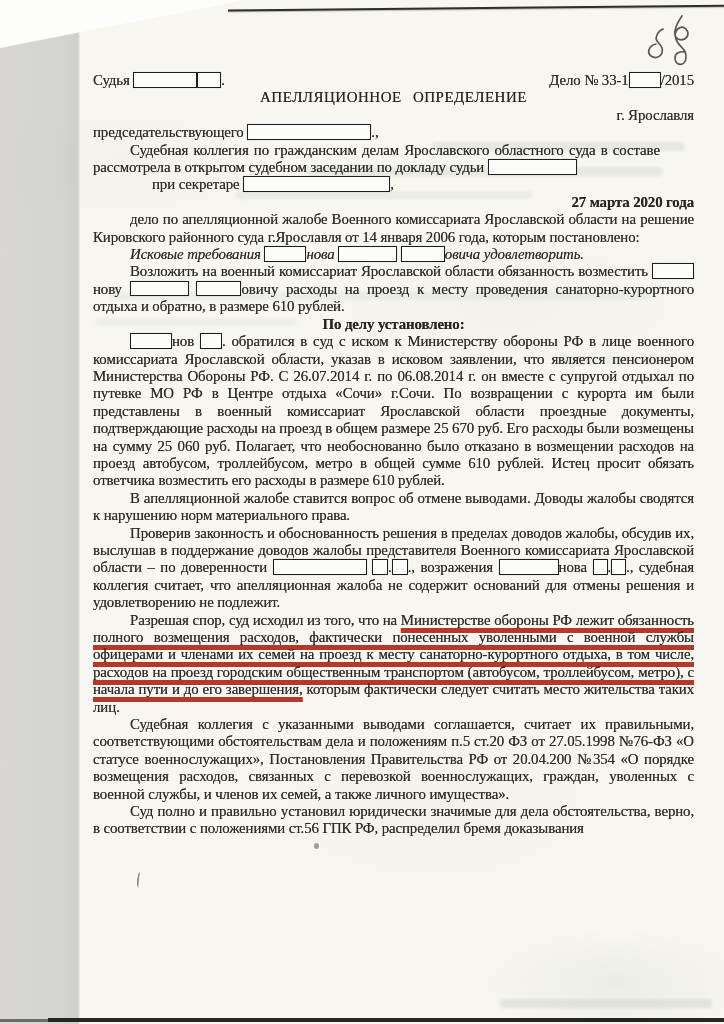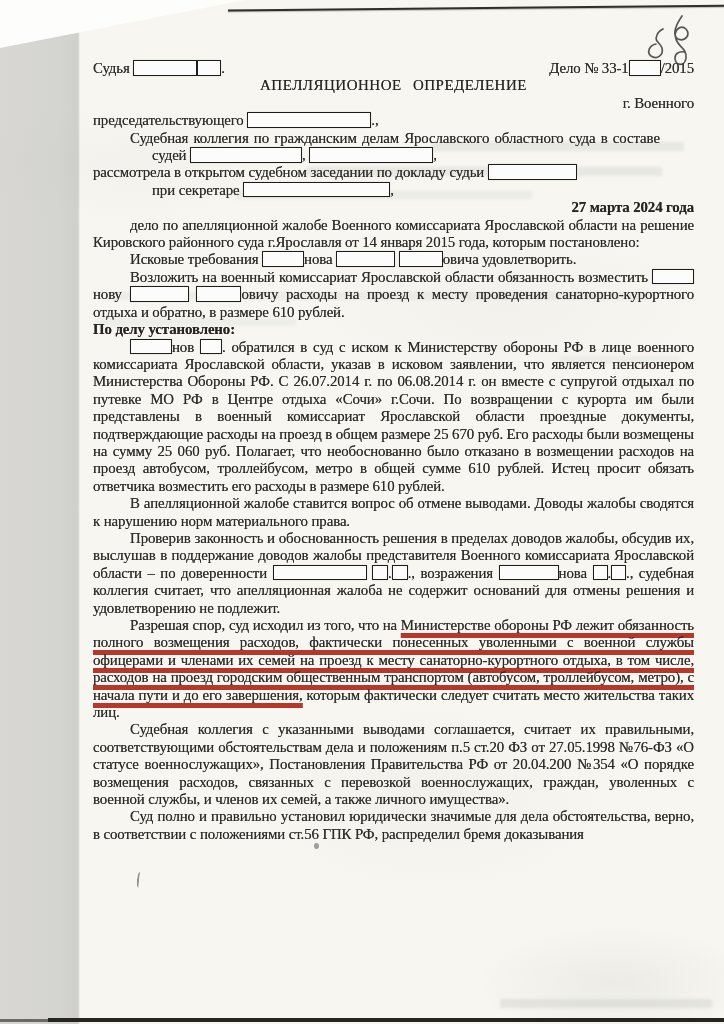--- a/index.html
+++ b/index.html
@@ -30,36 +30,36 @@
   .s1{left:432px;top:142px;width:252px;height:9px;}
   .s2{left:306px;top:167px;width:356px;height:9px;}
   .s3{left:236px;top:191px;width:296px;height:8px;background:rgba(145,152,142,.11);}
   .s4{left:110px;top:292px;width:540px;height:8px;background:rgba(145,152,142,.09);}
   .s5{left:96px;top:318px;width:200px;height:8px;background:rgba(145,152,142,.08);}
   .s6{left:500px;top:999px;width:212px;height:9px;background:rgba(140,148,138,.16);}
   .s7{left:560px;top:356px;width:120px;height:8px;background:rgba(145,152,142,.08);}
   .handwritten{position:absolute;left:642px;top:8px;z-index:5;}
 
   .content{
-    position:absolute;left:93px;top:60px;width:601px;z-index:2;
+    position:absolute;left:93px;top:72px;width:601px;z-index:2;
     font-size:14.9px;line-height:17.4px;letter-spacing:-.12px;
     color:#2d2b28;text-shadow:0 0 .5px rgba(45,43,40,.75);
   }
   .content p{margin:0;}
   .split{display:flex;justify-content:space-between;align-items:flex-start;}
   .title{text-align:center;font-weight:normal;font-size:15px;letter-spacing:.5px;word-spacing:7px;
     margin:4px 0 2px;color:#272522;}
   .rightline{text-align:right;}
   .rightbold{text-align:right;font-weight:bold;color:#272522;margin:2px 0 1px;}
-  .centerbold{font-weight:bold;color:#272522;}
+  .centerbold{text-align:center;font-weight:bold;color:#272522;}
   .line{text-align:left;white-space:nowrap;}
   .ind{text-indent:37px;word-spacing:1.6px;}
   .ind2{padding-left:59px;}
   .para{text-align:justify;text-indent:37px;}
-  .gap1{margin-top:8px;}
+  .gap1{margin-top:8px;font-style:italic;}
   .gap2{margin-top:15px;margin-bottom:12px;}
   .redact{
     display:inline-block;height:13.5px;background:#fcfcfa;border:1.4px solid #1d1d1b;
     vertical-align:-2.5px;border-radius:.5px;box-shadow:0 0 1px rgba(40,40,40,.4);
   }
   .redline{
     text-decoration-line:underline;
     text-decoration-color:rgba(199,49,35,.85);
     text-decoration-thickness:4.5px;
     text-underline-offset:2.5px;
@@ -91,28 +91,27 @@
     </g>
   </svg>
 
   <div class="content">
 
   <p class="split">
         <span>Судья <span class="redact" style="width: 62px;"></span><span class="redact" style="width: 22px;"></span>.</span>
         <span>Дело № 33-1<span class="redact" style="width: 30px;"></span>/2015</span>
       </p>
       <p class="title">АПЕЛЛЯЦИОННОЕ ОПРЕДЕЛЕНИЕ</p>
-      <p class="rightline">г. Военного</p>
+      <p class="rightline">г. Ярославля</p>
       <p class="line">председательствующего <span class="redact" style="width: 122px;"></span>.,</p>
       <p class="line ind">Судебная коллегия по гражданским делам Ярославского областного суда в составе</p>
-      <p class="line ind2">судей <span class="redact" style="width: 110px;"></span>, <span class="redact" style="width: 122px;"></span>,</p>
       <p class="line">рассмотрела в открытом судебном заседании по докладу судьи <span class="redact" style="width: 87px;"></span></p>
       <p class="line ind2">при секретаре <span class="redact" style="width: 145px;"></span>,</p>
-      <p class="rightbold">27 марта 2024 года</p>
-      <p class="para">дело по апелляционной жалобе Военного комиссариата Ярославской области на решение Кировского районного суда г.Ярославля от 14 января 2015 года, которым постановлено:</p>
+      <p class="rightbold">27 марта 2020 года</p>
+      <p class="para">дело по апелляционной жалобе Военного комиссариата Ярославской области на решение Кировского районного суда г.Ярославля от 14 января 2006 года, которым постановлено:</p>
       <p class="para gap1">Исковые требования <span class="redact" style="width: 40px;"></span>нова <span class="redact" style="width: 57px;"></span> <span class="redact" style="width: 42px;"></span>овича удовлетворить.</p>
       <p class="para">Возложить на военный комиссариат Ярославской области обязанность возместить <span class="redact" style="width: 40px;"></span>нову <span class="redact" style="width: 57px;"></span> <span class="redact" style="width: 43px;"></span>овичу расходы на проезд к месту проведения санаторно-курортного отдыха и обратно, в размере 610 рублей.</p>
       <p class="centerbold gap2">По делу установлено:</p>
       <p class="para"><span class="redact" style="width: 40px;"></span>нов <span class="redact" style="width: 20px;"></span>. обратился в суд с иском к Министерству обороны РФ в лице военного комиссариата Ярославской области, указав в исковом заявлении, что является пенсионером Министерства Обороны РФ. С 26.07.2014 г. по 06.08.2014 г. он вместе с супругой отдыхал по путевке МО РФ в Центре отдыха «Сочи» г.Сочи. По возвращении с курорта им были представлены в военный комиссариат Ярославской области проездные документы, подтверждающие расходы на проезд в общем размере 25 670 руб. Его расходы были возмещены на сумму 25 060 руб. Полагает, что необоснованно было отказано в возмещении расходов на проезд автобусом, троллейбусом, метро в общей сумме 610 рублей. Истец просит обязать ответчика возместить его расходы в размере 610 рублей.</p>
       <p class="para">В апелляционной жалобе ставится вопрос об отмене выводами. Доводы жалобы сводятся к нарушению норм материального права.</p>
       <p class="para">Проверив законность и обоснованность решения в пределах доводов жалобы, обсудив их, выслушав в поддержание доводов жалобы представителя Военного комиссариата Ярославской области – по доверенности <span class="redact" style="width: 92px;"></span> <span class="redact" style="width: 14px;"></span>.<span class="redact" style="width: 14px;"></span>., возражения <span class="redact" style="width: 58px;"></span>нова <span class="redact" style="width: 13px;"></span>.<span class="redact" style="width: 13px;"></span>., судебная коллегия считает, что апелляционная жалоба не содержит оснований для отмены решения и удовлетворению не подлежит.</p>
       <p class="para">Разрешая спор, суд исходил из того, что на <span class="redline">Министерстве обороны РФ лежит обязанность полного возмещения расходов, фактически понесенных уволенными с военной службы офицерами и членами их семей на проезд к месту санаторно-курортного отдыха, в том числе, расходов на проезд городским общественным транспортом (автобусом, троллейбусом, метро), с начала пути и до его завершения,</span> которым фактически следует считать место жительства таких лиц.</p>
       <p class="para">Судебная коллегия с указанными выводами соглашается, считает их правильными, соответствующими обстоятельствам дела и положениям п.5 ст.20 ФЗ от 27.05.1998 №76-ФЗ «О статусе военнослужащих», Постановления Правительства РФ от 20.04.200 №354 «О порядке возмещения расходов, связанных с перевозкой военнослужащих, граждан, уволенных с военной службы, и членов их семей, а также личного имущества».</p>
       <p class="para">Суд полно и правильно установил юридически значимые для дела обстоятельства, верно, в соответствии с положениями ст.56 ГПК РФ, распределил бремя доказывания</p>
     </div>

